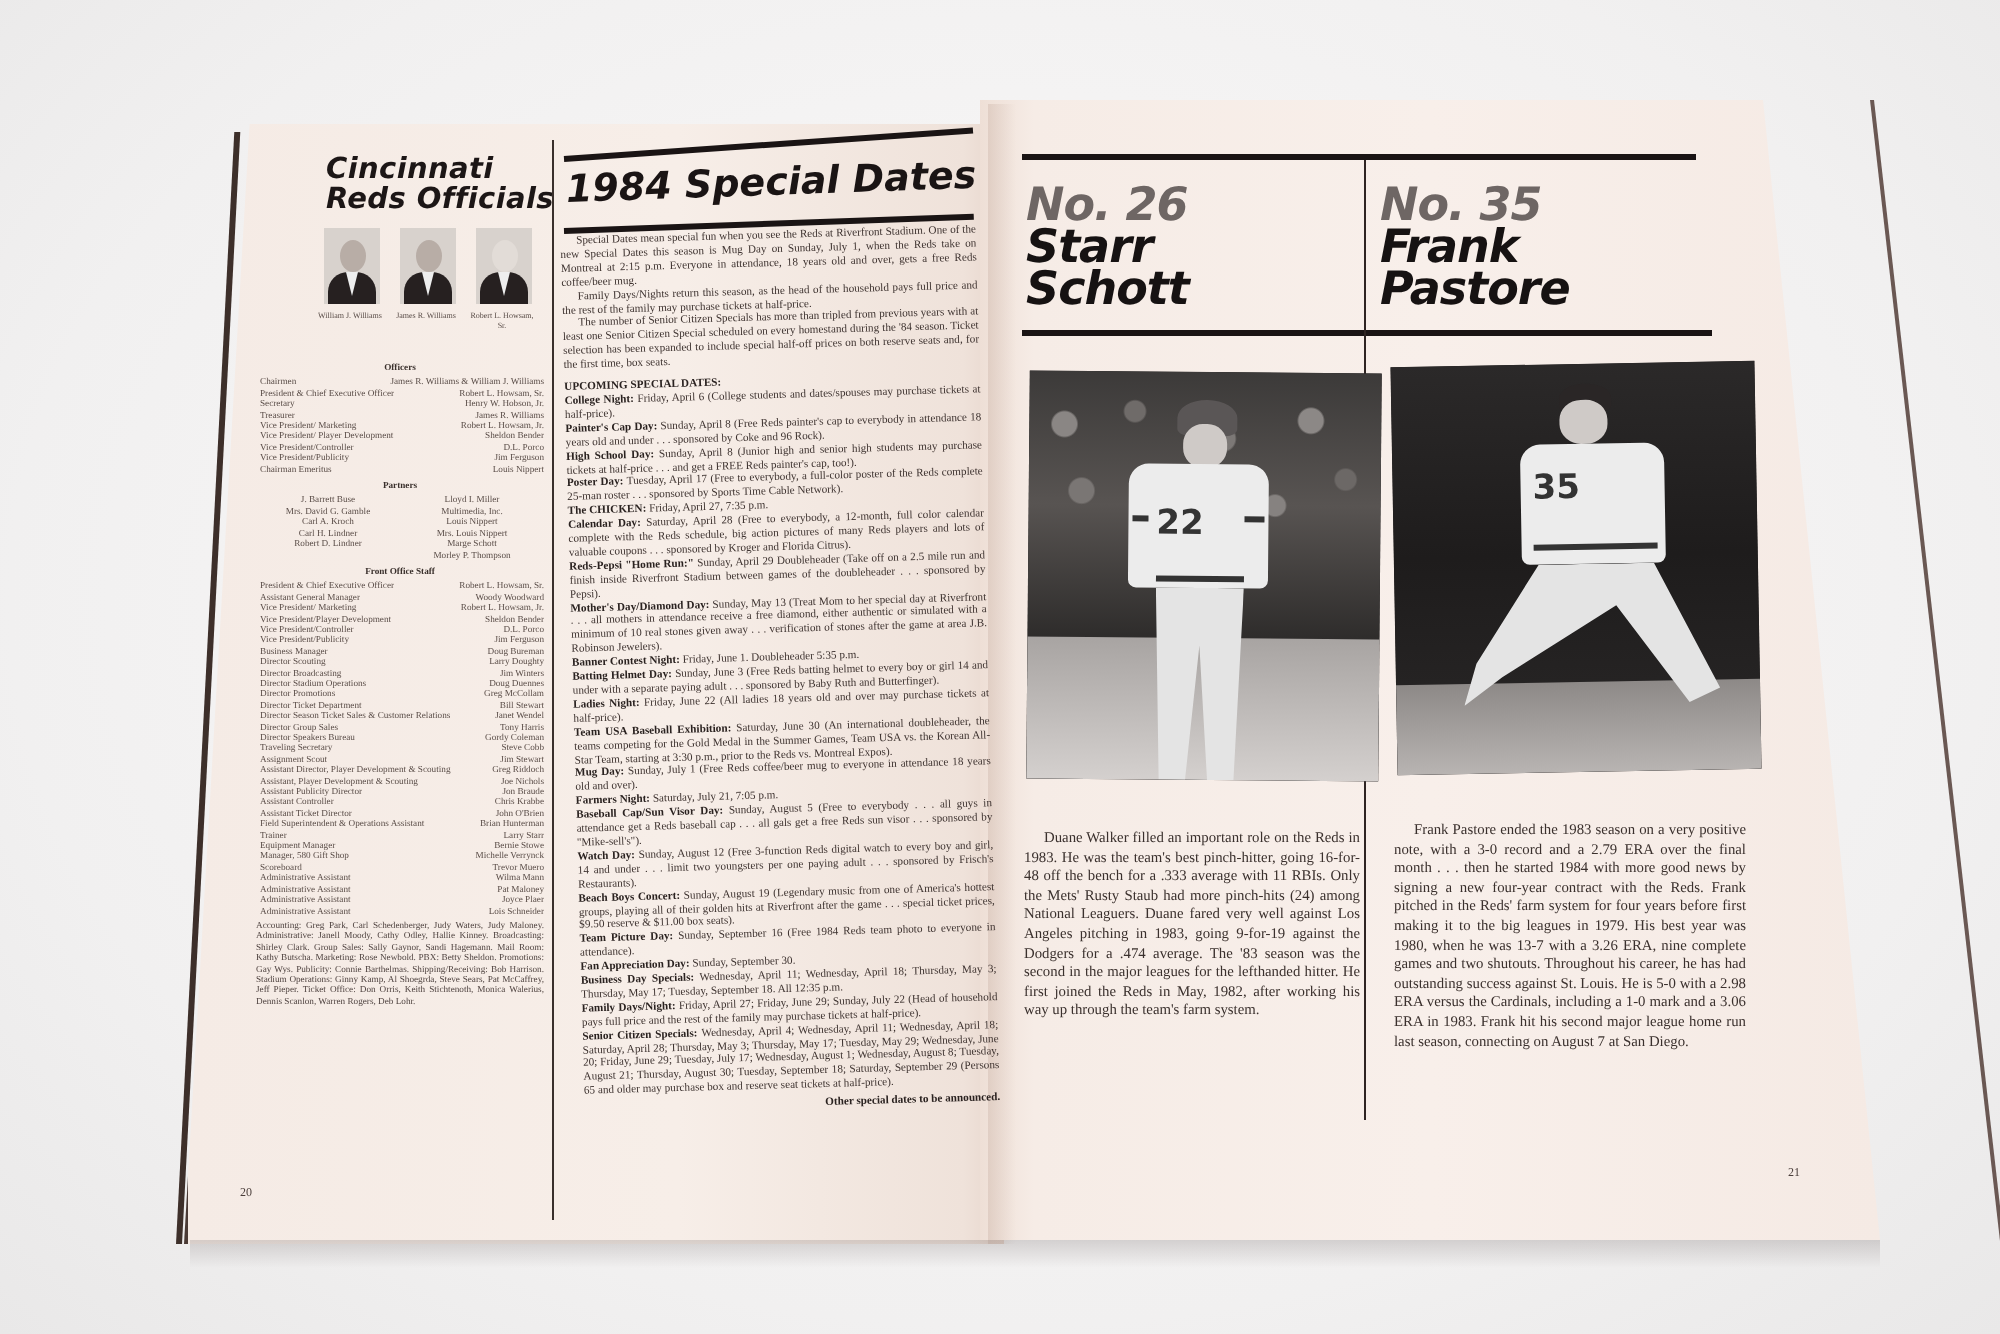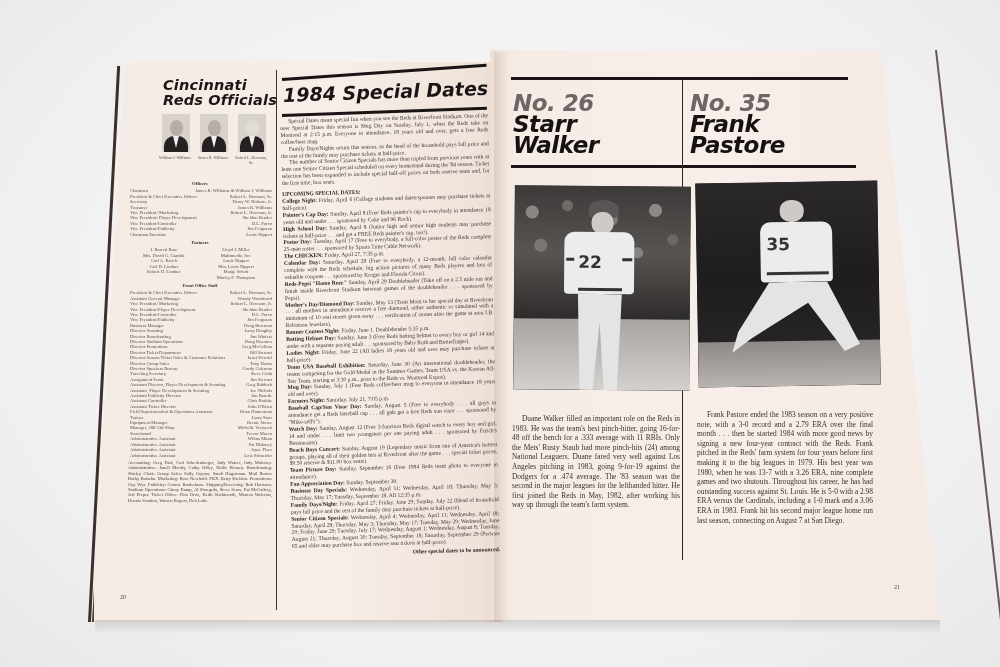--- a/index.html
+++ b/index.html
@@ -449,21 +449,21 @@
   </div>
   <div class="page-num-left">20</div>
 
   <div class="rule-right-top"></div>
   <div class="rule-right-mid"></div>
   <div class="col-divider-right"></div>
 
   <div class="player-head ph-walker">
     <span class="num">No. 26</span>
     <span class="name">Starr</span>
-    <span class="name">Walker</span>
+    <span class="name">Schott</span>
   </div>
   <div class="player-head ph-pastore">
     <span class="num">No. 35</span>
     <span class="name">Frank</span>
     <span class="name">Pastore</span>
   </div>
 
   <div class="photo photo-walker">
     <div class="crowd"></div>
     <div class="field"></div>

